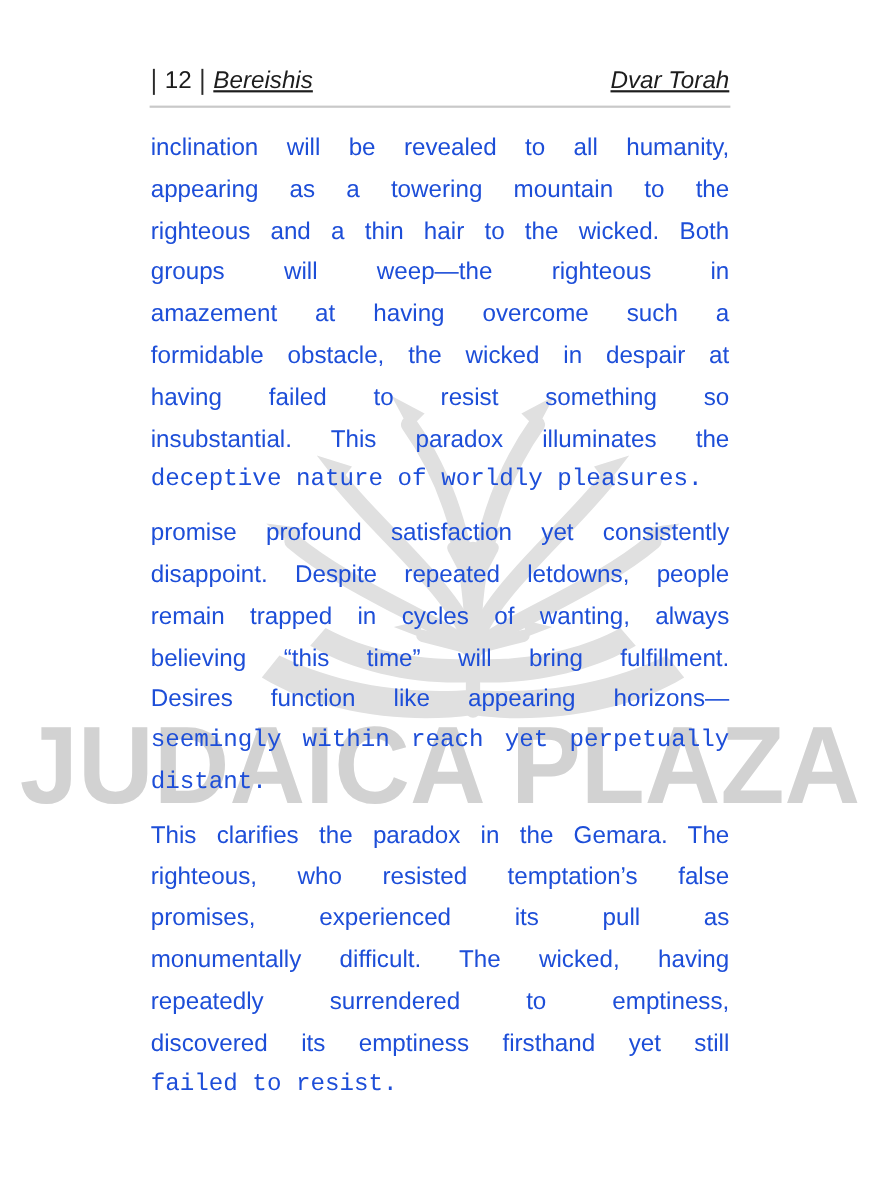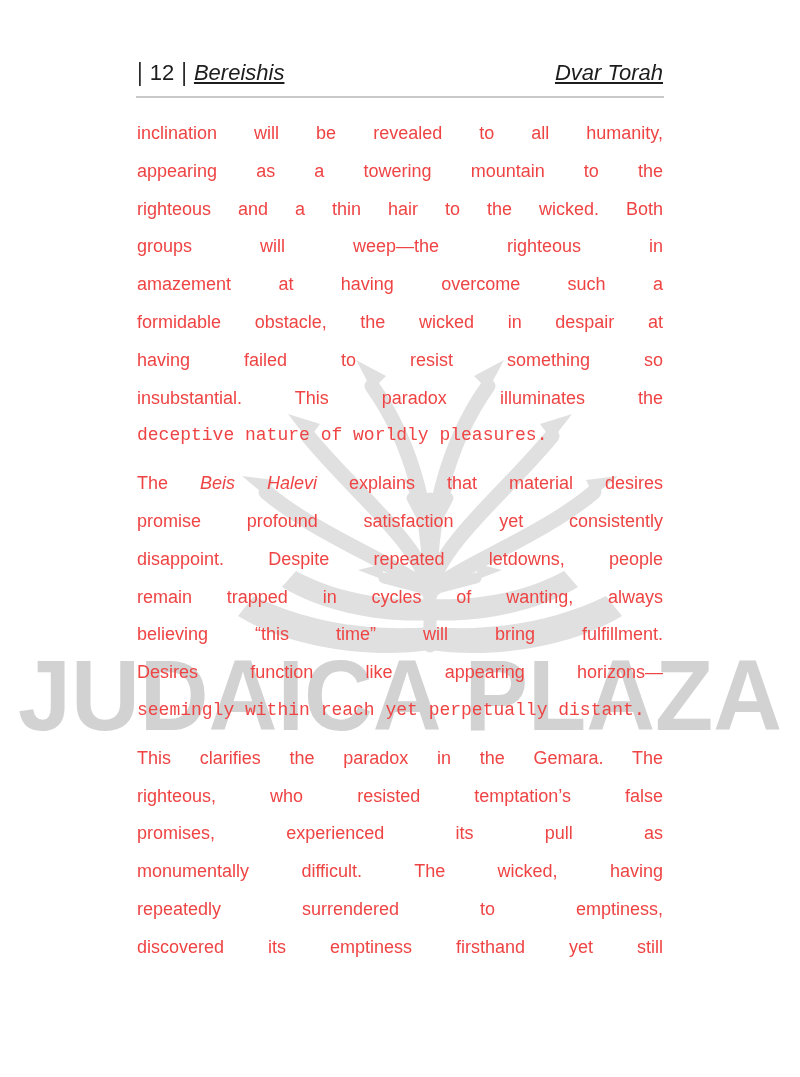--- a/index.html
+++ b/index.html
@@ -17,21 +17,21 @@
             display:flex; justify-content:space-between; align-items:baseline;
             font-size:22px; color:#1d1d1d; }
   .hdr-left { display:flex; align-items:baseline; gap:7px; }
   .bar { font-weight:400; color:#2a2a2a; transform:scaleY(1.15); }
   .italic-title { font-style:italic;text-decoration:underline; }
   .hrule { position:absolute; left:136px; top:96px; width:528px; height:2px;
            background:#c9c9c9; z-index:3; }
 
   
   .body-text { position:absolute; left:137px; top:115px; width:526px; z-index:3;
-               font-size:18px; line-height:37.8px; color:#ef4444; }
+               font-size:22px; line-height:37.8px; color:#1d4ed8; }
   .para { margin:0 0 10px 0; }
   .line { text-align:justify; text-align-last:justify; }
   .line.last { text-align-last:left;font-family:Liberation Mono, monospace; }
   .it { font-style:italic; }
 </style>
 </head>
 <body>
 
 <div class="page">
 
@@ -89,31 +89,31 @@
         <div class="line"><span>appearing as a towering mountain to the</span></div>
         <div class="line"><span>righteous and a thin hair to the wicked. Both</span></div>
         <div class="line"><span>groups will weep—the righteous in</span></div>
         <div class="line"><span>amazement at having overcome such a</span></div>
         <div class="line"><span>formidable obstacle, the wicked in despair at</span></div>
         <div class="line"><span>having failed to resist something so</span></div>
         <div class="line"><span>insubstantial. This paradox illuminates the</span></div>
         <div class="line last"><span>deceptive nature of worldly pleasures.</span></div>
       </div>
       <div class="para">
-        <div class="line"><span>The </span><span class="it">Beis Halevi</span><span> explains that material desires</span></div>
         <div class="line"><span>promise profound satisfaction yet consistently</span></div>
         <div class="line"><span>disappoint. Despite repeated letdowns, people</span></div>
         <div class="line"><span>remain trapped in cycles of wanting, always</span></div>
         <div class="line"><span>believing “this time” will bring fulfillment.</span></div>
         <div class="line"><span>Desires function like appearing horizons—</span></div>
         <div class="line last"><span>seemingly within reach yet perpetually distant.</span></div>
       </div>
       <div class="para">
         <div class="line"><span>This clarifies the paradox in the Gemara. The</span></div>
         <div class="line"><span>righteous, who resisted temptation’s false</span></div>
         <div class="line"><span>promises, experienced its pull as</span></div>
         <div class="line"><span>monumentally difficult. The wicked, having</span></div>
         <div class="line"><span>repeatedly surrendered to emptiness,</span></div>
         <div class="line"><span>discovered its emptiness firsthand yet still</span></div>
+        <div class="line last"><span>failed to resist.</span></div>
       </div>
     </div>
 
 </div>
 
 </body></html>

